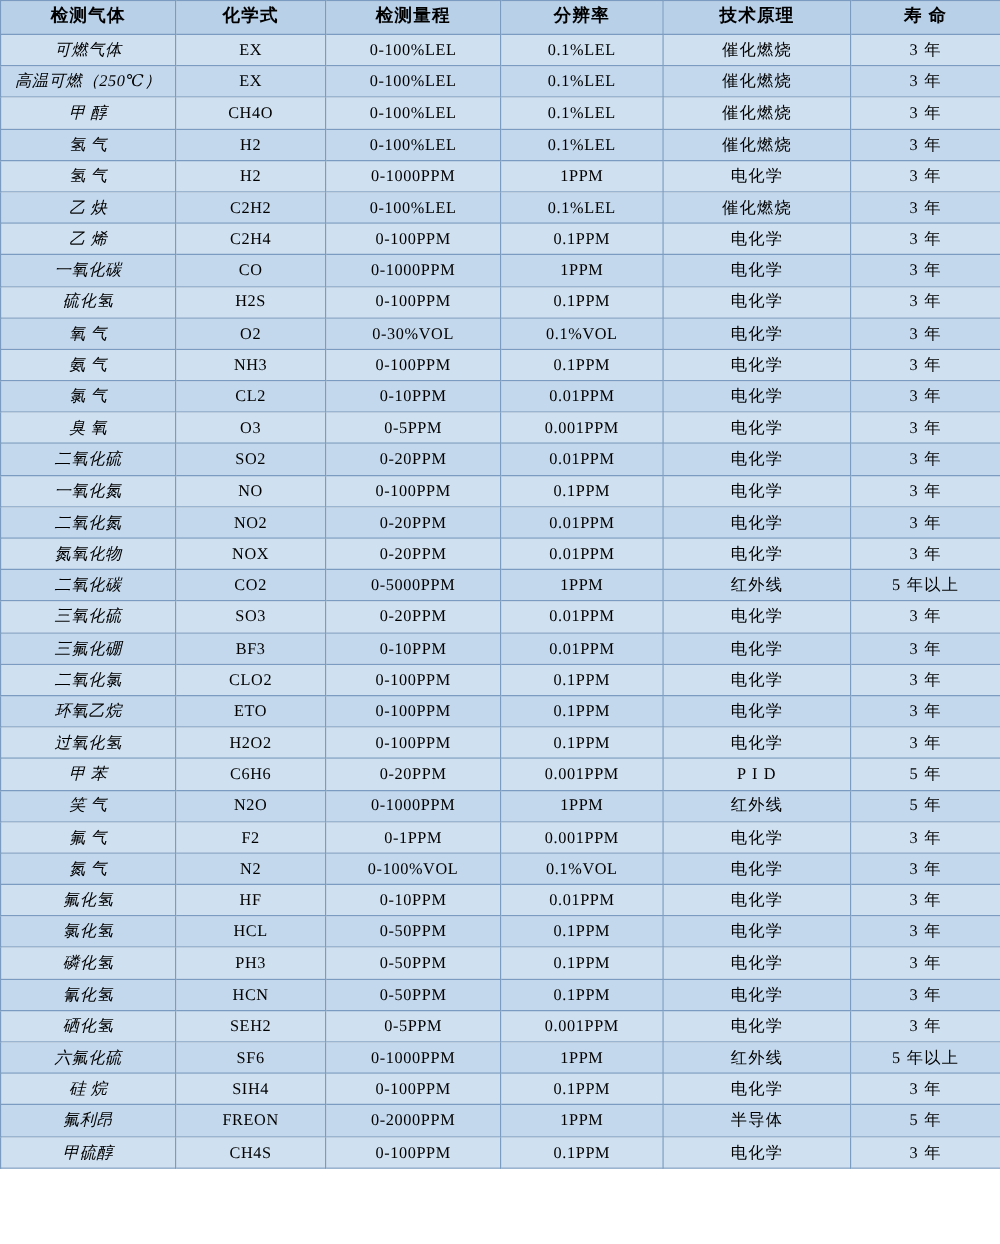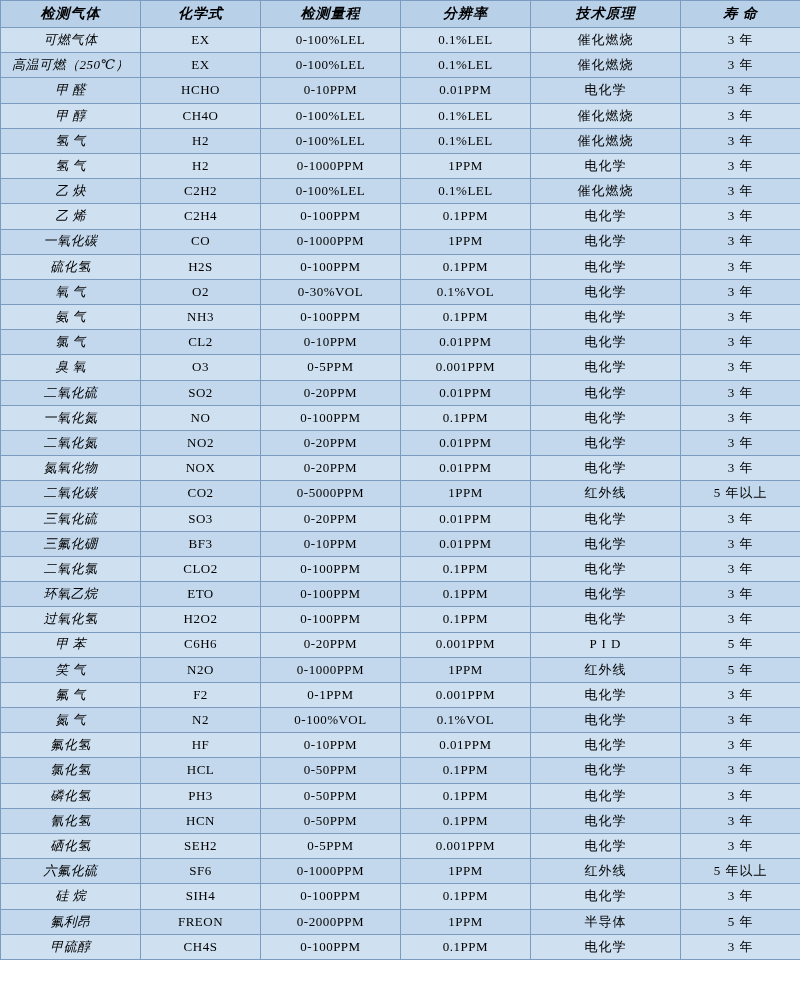--- a/index.html
+++ b/index.html
@@ -35,21 +35,20 @@
     overflow: hidden;
     white-space: nowrap;
   }
   table.gas-table thead th {
     background: #b8d0e8;
     font-size: 14px;
     font-weight: bold;
     color: #000000;
     letter-spacing: 1px;
     height: 26px;
-    font-style: italic;
   }
   table.gas-table tbody td {
     background: #cfe0f0;
     font-size: 13px;
     color: #000000;
   }
   table.gas-table tbody tr.alt td {
     background: #c3d8ec;
   }
   td.name-cell {
@@ -101,28 +100,20 @@
         <td class="life-cell">3 年</td>
       </tr>
       <tr class="alt">
         <td class="name-cell">高温可燃（250℃）</td>
         <td class="formula-cell">EX</td>
         <td class="range-cell">0-100%LEL</td>
         <td class="res-cell">0.1%LEL</td>
         <td class="tech-cell">催化燃烧</td>
         <td class="life-cell">3 年</td>
       </tr>
-      <tr class="alt">
-        <td class="name-cell">甲 醛</td>
-        <td class="formula-cell">HCHO</td>
-        <td class="range-cell">0-10PPM</td>
-        <td class="res-cell">0.01PPM</td>
-        <td class="tech-cell">电化学</td>
-        <td class="life-cell">3 年</td>
-      </tr>
       <tr>
         <td class="name-cell">甲 醇</td>
         <td class="formula-cell">CH4O</td>
         <td class="range-cell">0-100%LEL</td>
         <td class="res-cell">0.1%LEL</td>
         <td class="tech-cell">催化燃烧</td>
         <td class="life-cell">3 年</td>
       </tr>
       <tr class="alt">
         <td class="name-cell">氢 气</td>

